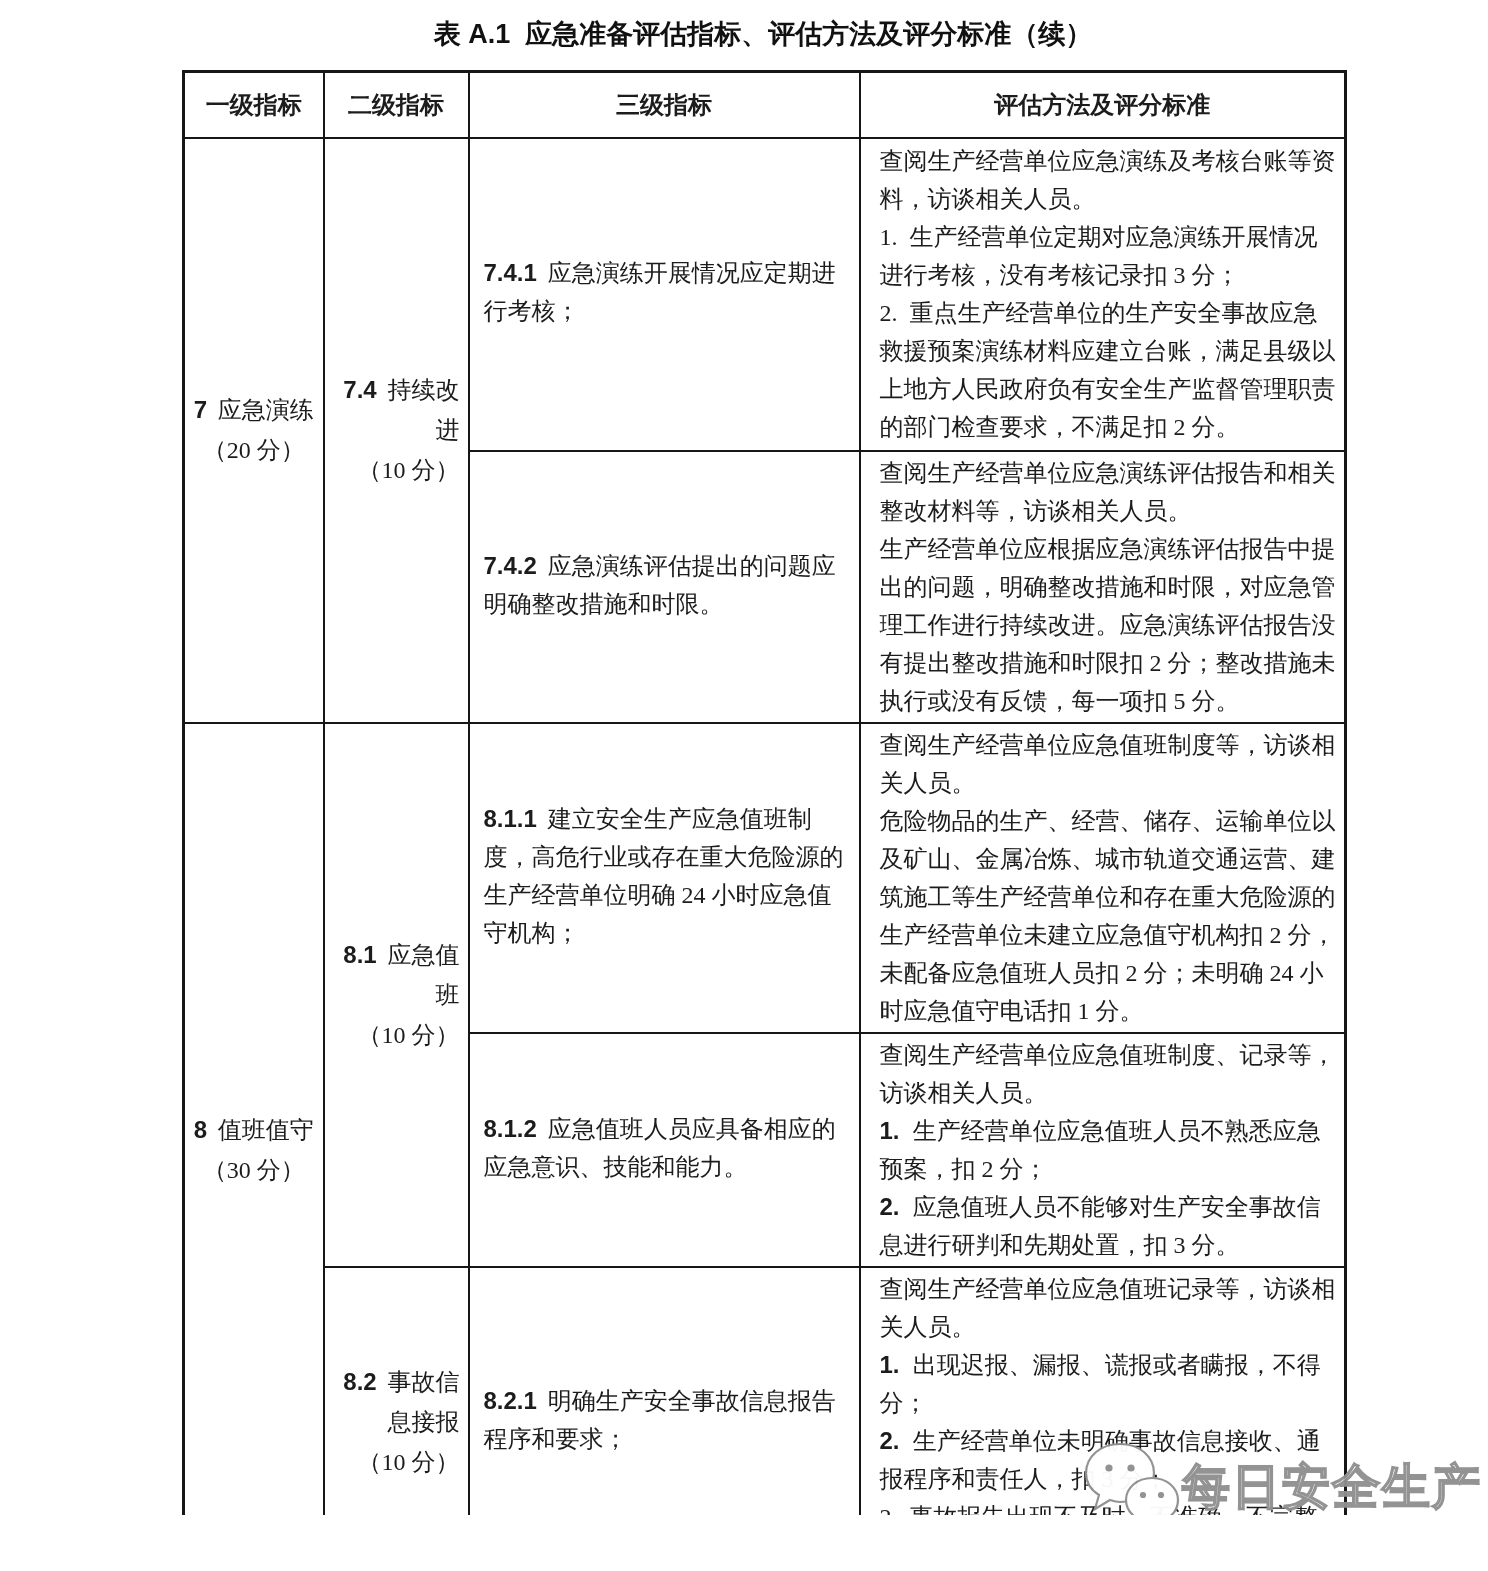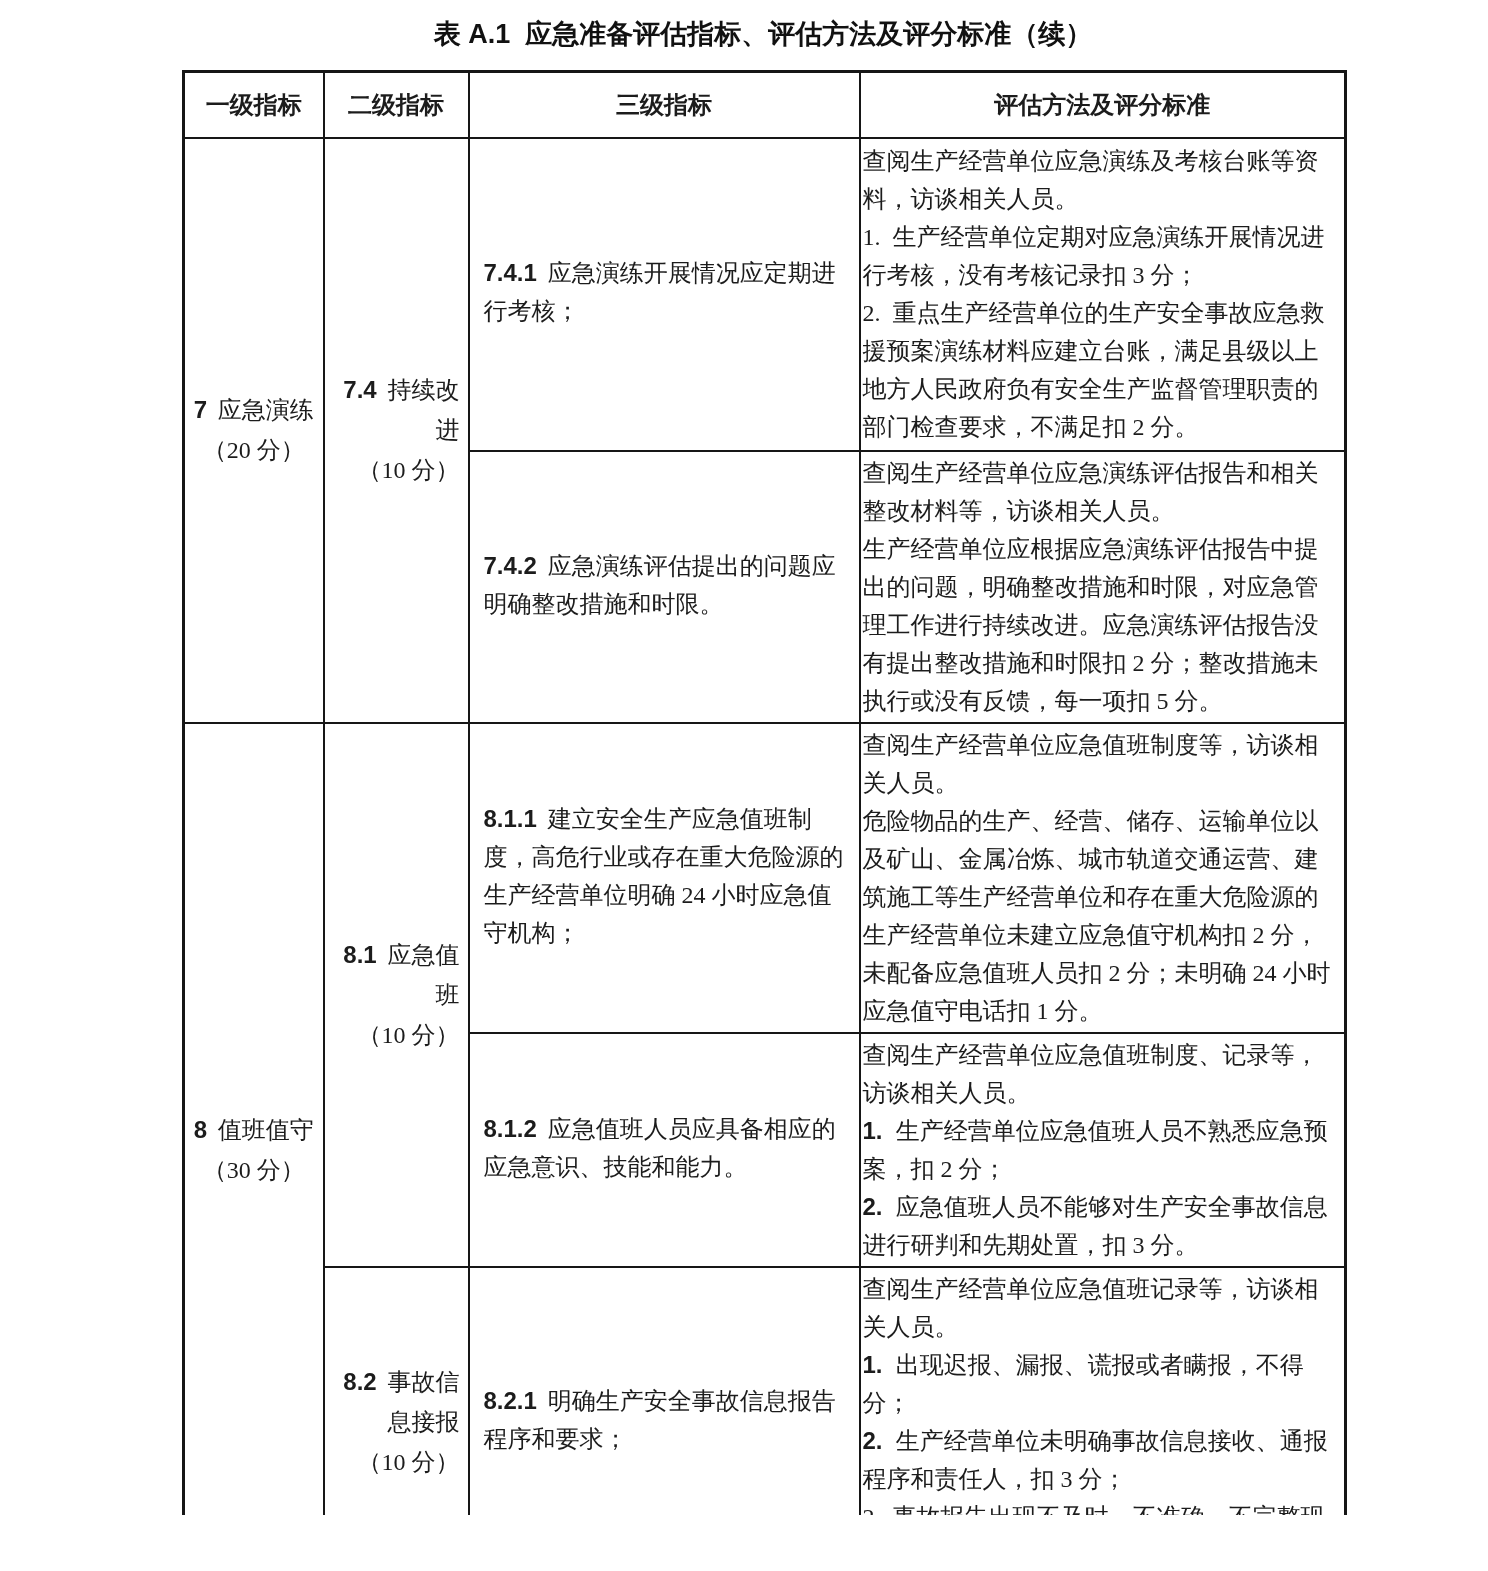--- a/index.html
+++ b/index.html
@@ -65,21 +65,21 @@
     text-align:left;
     font-size:24px;
     line-height:38px;
     padding:6px 12px 10px 14px;
   }
   
   td.c4{
     text-align:left;
     font-size:24px;
     line-height:38px;
-    padding:2px 8px 2px 2px;
+    padding:2px 8px 2px 19px;
     vertical-align:middle;
   }
   .num{
     font-family:"Liberation Sans","DejaVu Sans",sans-serif;
     font-weight:bold;
     margin-right:0.45em;
   }
   .pnum{
     font-family:"Liberation Sans","DejaVu Sans",sans-serif;
     font-weight:bold;
@@ -201,14 +201,29 @@
         <td class="c4">
             <div class="para"><span>查阅生产经营单位应急值班记录等，访谈相关人员。</span></div>
             <div class="para"><span class="pnum">1.</span><span>出现迟报、漏报、谎报或者瞒报，不得分；</span></div>
             <div class="para"><span class="pnum">2.</span><span>生产经营单位未明确事故信息接收、通报程序和责任人，扣 3 分；</span></div>
             <div class="para"><span>2.  事故报告出现不及时、不准确、不完整现象，每一项扣 1 分。</span></div>
           </td>
       </tr>
     </tbody>
   </table>
 
+  <div class="watermark">
+    <svg class="wm-icon" viewBox="0 0 100 102" xmlns="http://www.w3.org/2000/svg">
+      <g fill="#ffffff" stroke="#8f8f8f" stroke-width="2.2">
+        <path d="M38 8 C18 8 4 21 4 37 C4 46 9 54 17 59 L13 73 L28 64 C31 65 35 66 38 66 C58 66 72 53 72 37 C72 21 58 8 38 8 Z"></path>
+        <path d="M70 42 C55 42 44 52 44 64 C44 76 55 86 70 86 C73 86 75 85 78 85 L90 92 L87 81 C93 77 96 71 96 64 C96 52 85 42 70 42 Z"></path>
+      </g>
+      <g fill="#8f8f8f">
+        <circle cx="27" cy="32" r="3.6"></circle>
+        <circle cx="49" cy="32" r="3.6"></circle>
+        <circle cx="61" cy="59" r="3.1"></circle>
+        <circle cx="79" cy="59" r="3.1"></circle>
+      </g>
+    </svg>
+    <span class="wm-text">每日安全生产</span>
+  </div>
 
 </div>
 
 </body></html>

